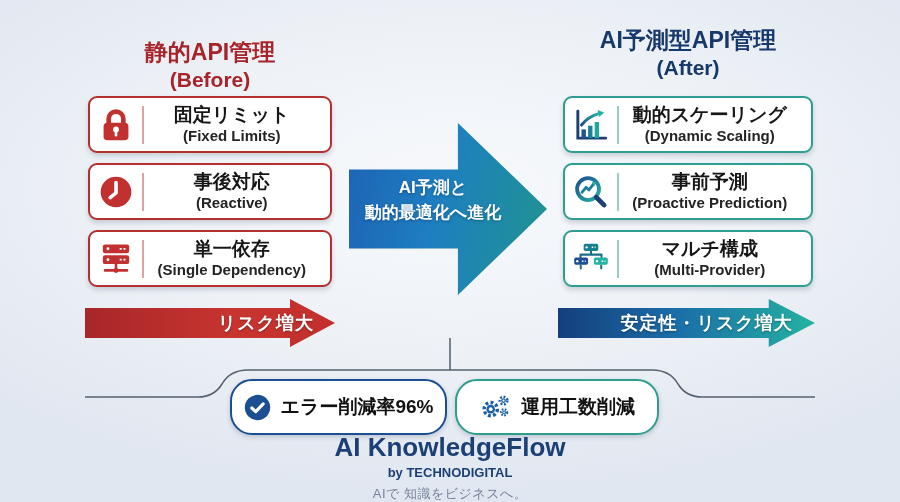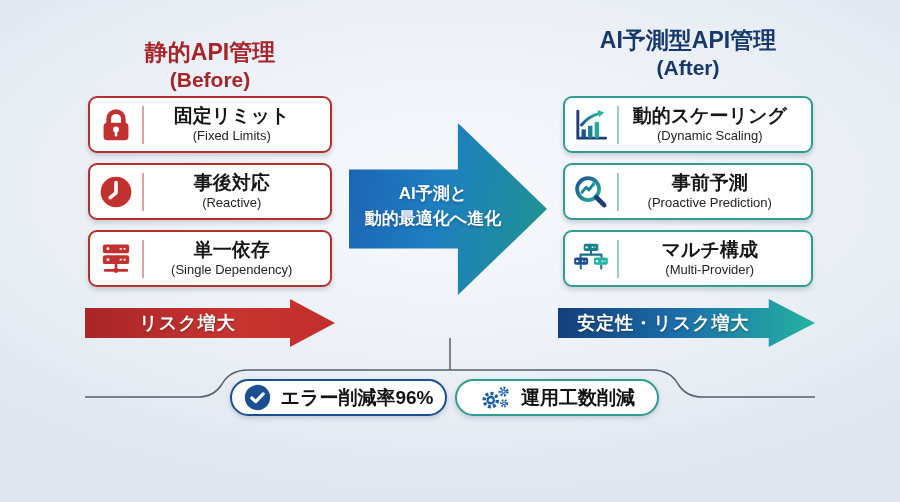--- a/index.html
+++ b/index.html
@@ -24,51 +24,51 @@
     box-shadow:0 3px 5px rgba(30,45,70,.18);
   }
   .fbox.left{left:88px;width:244px;border:2px solid #b3302f;}
   .fbox.right{left:563px;width:250px;border:2px solid #2f9d92;}
   .icon-cell{width:52px;display:flex;align-items:center;justify-content:center;flex:0 0 52px;}
   .vdiv{width:1.5px;height:38px;flex:0 0 1.5px;}
   .vdiv.red{background:rgba(179,48,47,.45);}
   .vdiv.teal{background:rgba(47,157,146,.5);}
   .txt{flex:1;text-align:center;line-height:1.1;padding-right:10px;}
   .bt{font-size:19px;font-weight:800;color:#161616;}
-  .bs{font-size:13px;font-weight:400;color:#242424;margin-top:2px;}
+  .bs{font-size:15px;font-weight:700;color:#242424;margin-top:2px;}
   
   .big-arrow{
     position:absolute;left:349px;top:123px;width:198px;height:172px;
     background:linear-gradient(100deg,#1d63b5 0%,#1e7fc0 45%,#1f948f 100%);
     clip-path:polygon(0 27%,55% 27%,55% 0,100% 50%,55% 100%,55% 73%,0 73%);
     filter:drop-shadow(0 0 4px rgba(140,225,255,.95)) drop-shadow(0 0 12px rgba(120,200,255,.55));
   }
   .big-arrow-label{
-    position:absolute;left:349px;top:120px;width:168px;height:172px;
+    position:absolute;left:349px;top:114px;width:168px;height:172px;
     display:flex;flex-direction:column;align-items:center;justify-content:center;
     color:#fff;font-size:17px;font-weight:800;line-height:1.5;text-align:center;
     text-shadow:0 1px 3px rgba(0,40,90,.45);
   }
   
   .banner{
     position:absolute;top:299px;height:48px;
     clip-path:polygon(0 19%,82% 19%,82% 0,100% 50%,82% 100%,82% 81%,0 81%);
     display:flex;align-items:center;
   }
   .banner .lbl{
-    width:82%;text-align:center;color:#fff;font-size:18px;font-weight:800;
-    text-shadow:0 1px 2px rgba(0,0,0,.35);letter-spacing:1px;
+    width:82%;text-align:right;color:#fff;font-size:18px;font-weight:800;
+    text-shadow:0 1px 2px rgba(0,0,0,.35);letter-spacing:1px;margin-left:24px;
   }
   .banner.risk{left:85px;width:250px;background:linear-gradient(90deg,#a82628,#c83430 60%,#c22f2c);}
   .banner.gain{left:558px;width:257px;background:linear-gradient(90deg,#143f7c 0%,#1a6ca8 45%,#25b2a1 100%);}
   
   .bracket-svg{position:absolute;left:0;top:0;width:900px;height:502px;}
   
   .pill{
-    position:absolute;top:379px;height:37px;background:#fff;border-radius:22px;
+    position:absolute;top:379px;height:56px;background:#fff;border-radius:22px;
     display:flex;align-items:center;justify-content:center;gap:10px;
     box-sizing:border-box;box-shadow:0 2px 5px rgba(20,40,70,.20);
   }
   .pill.p1{left:230px;width:217px;border:2.5px solid #1c4e92;}
   .pill.p2{left:455px;width:204px;border:2.5px solid #2f9d8e;}
   .pill .plabel{font-size:19px;font-weight:800;color:#111;}
   
   .footer{position:absolute;left:0;top:433px;width:900px;text-align:center;}
   .brand{font-size:26px;font-weight:800;color:#1c3f76;line-height:1.15;}
   .byline{font-size:13px;font-weight:800;color:#1c3f76;margin-top:2px;}
@@ -243,14 +243,19 @@
         <circle cx="23" cy="7" r="2.2" fill="#1c5fa6"></circle>
         <circle cx="23" cy="7" r="1" fill="#fff"></circle>
         <circle cx="23.5" cy="18" r="2.9" fill="none" stroke="#1c5fa6" stroke-width="2" stroke-dasharray="1.5 1.3"></circle>
         <circle cx="23.5" cy="18" r="1.8" fill="#1c5fa6"></circle>
         <circle cx="23.5" cy="18" r="0.8" fill="#fff"></circle>
       </svg>
     </span>
     <span class="plabel">運用工数削減</span>
   </div>
 
+  <div class="footer">
+    <div class="brand">AI KnowledgeFlow</div>
+    <div class="byline">by TECHNODIGITAL</div>
+    <div class="tagline">AIで 知識をビジネスへ。</div>
+  </div>
 
 </div>
 
 </body></html>

